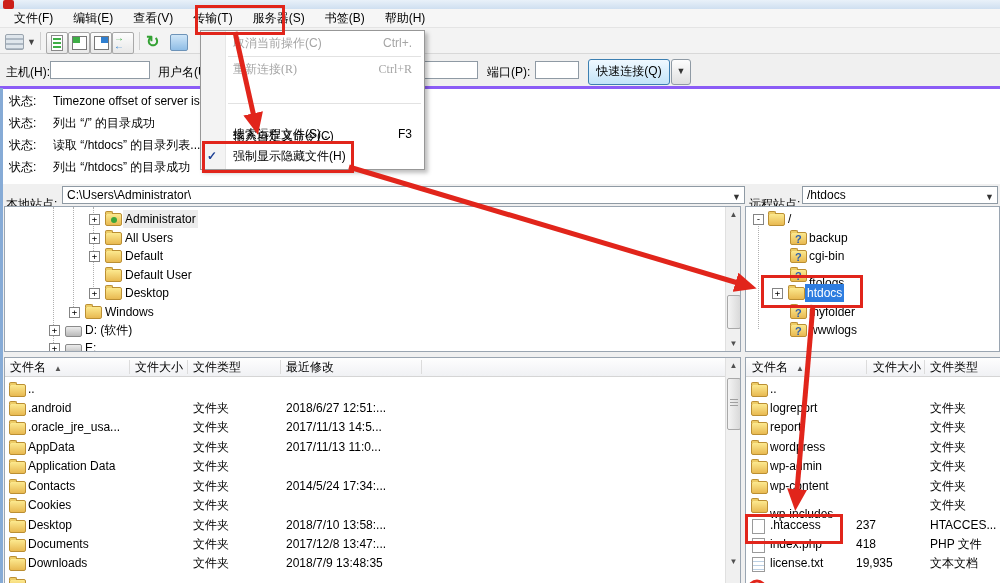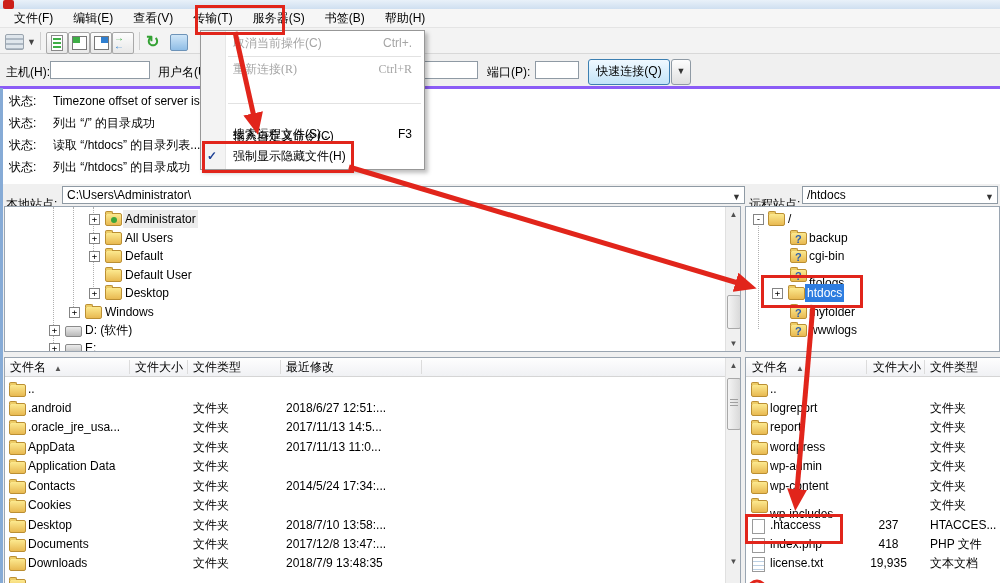--- a/index.html
+++ b/index.html
@@ -72,21 +72,21 @@
   .tname.cur{background:#ececec;}
   
   .lheader{position:absolute;left:0;right:0;top:0;height:18px;background:linear-gradient(#fefefe,#f0f1f4);
            border-bottom:1px solid #d5d5d5;line-height:18px;}
   .hcell{position:absolute;top:0;white-space:nowrap;}
   .hsep{position:absolute;top:2px;width:1px;height:14px;background:#dcdcdc;}
   .hsort{font-size:8px;color:#555;margin-left:8px;}
   .hfirst{position:absolute;left:0;top:0;height:18px;background:#f2f8fd;}
   .lrow{position:absolute;left:0;right:0;height:19px;line-height:19px;white-space:nowrap;}
   .lrow .cname{position:absolute;white-space:nowrap;}
-  .lrow .csize{position:absolute;text-align:center;}
+  .lrow .csize{position:absolute;text-align:left;}
   .lrow .ctype{position:absolute;}
   .lrow .cdate{position:absolute;}
   
   .sbar{position:absolute;width:15px;background:#f0f0f0;border-left:1px solid #e0e0e0;box-sizing:border-box;}
   .sbtn{position:absolute;left:0;width:15px;height:15px;background:#f0f0f0;text-align:center;
         font-size:8px;line-height:15px;color:#505050;}
   .sthumb{position:absolute;left:1px;width:12px;border:1px solid #a8a8a8;border-radius:2px;
         background:linear-gradient(90deg,#f4f4f4,#d9d9d9);}
   .sthumb.grip::after{content:"";position:absolute;left:2px;right:2px;top:40%;height:7px;
         background:repeating-linear-gradient(#9f9f9f 0 1px,transparent 1px 3px);}

